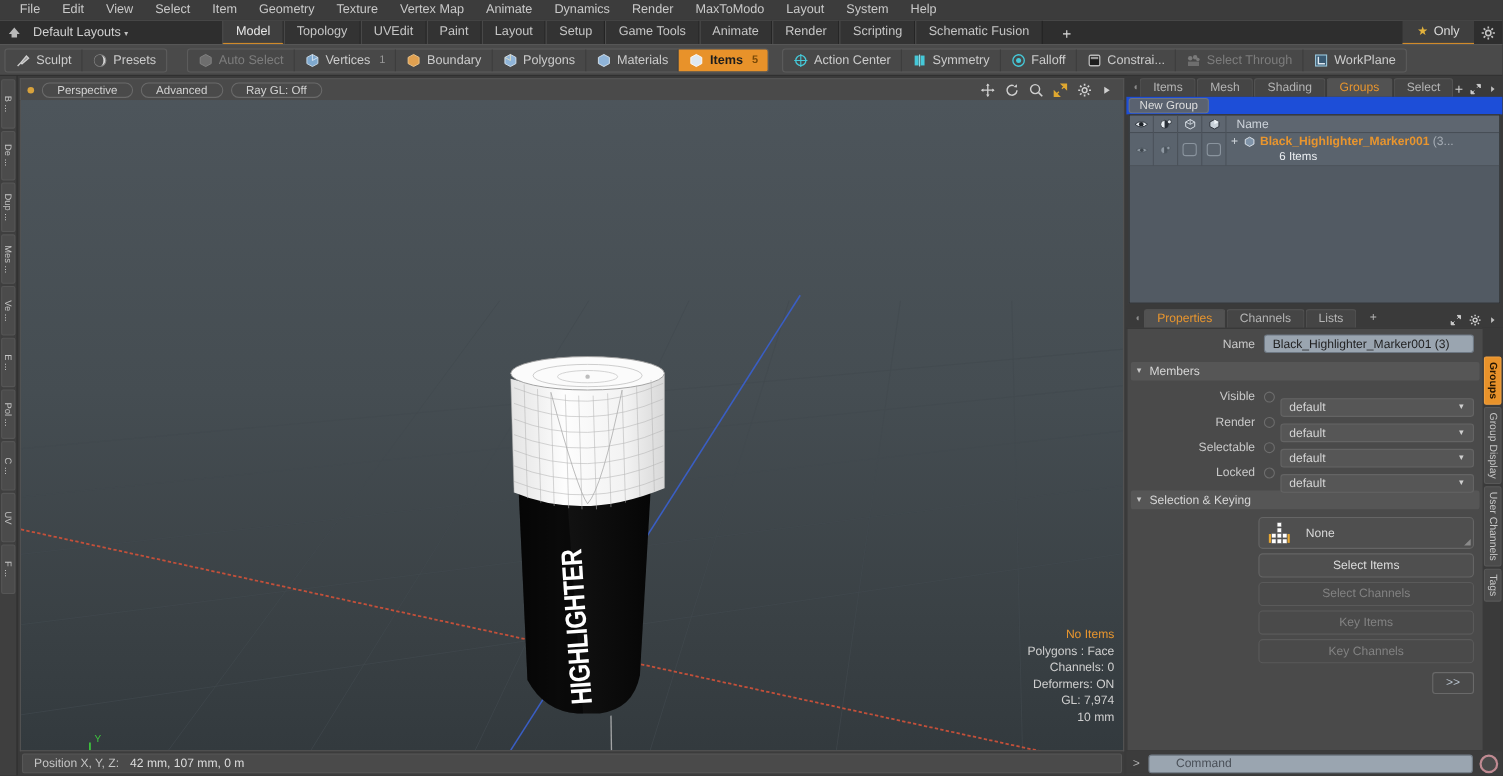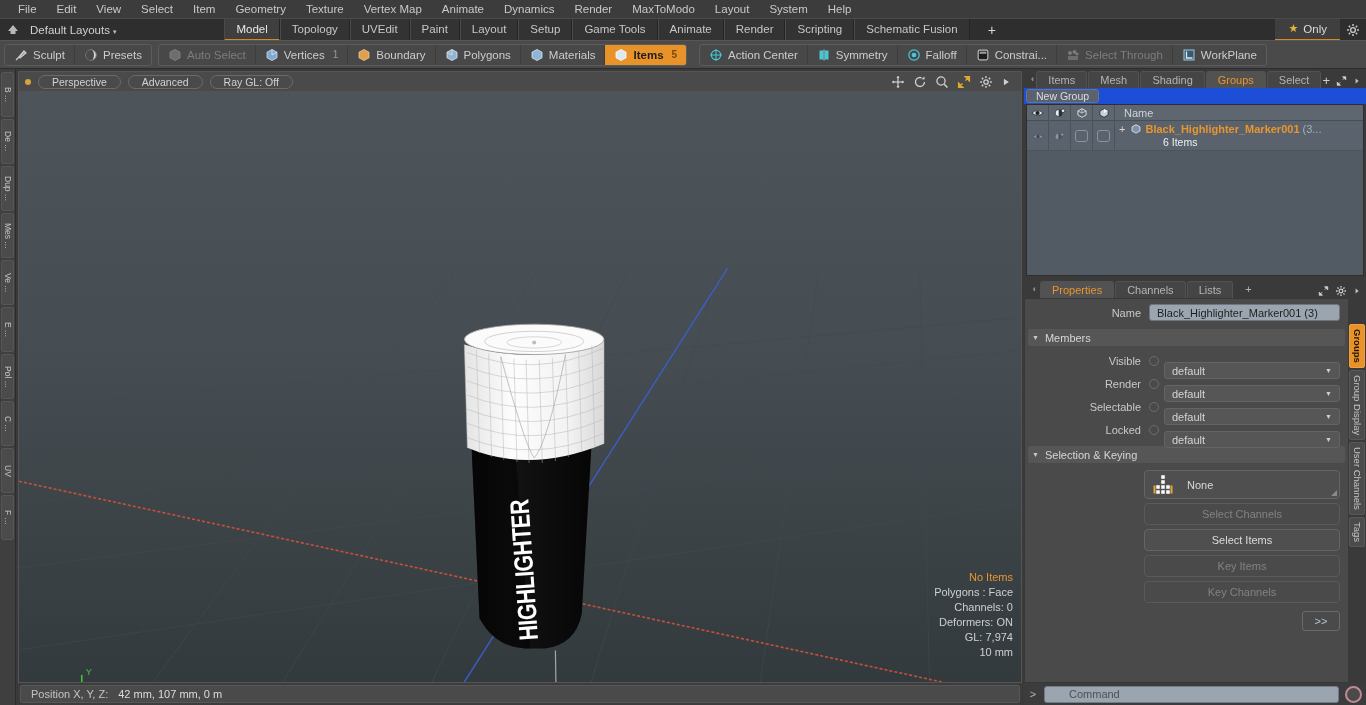--- a/index.html
+++ b/index.html
@@ -14,21 +14,21 @@
 
   
   .menubar { height:18px; background:#3c3c3c; display:flex; align-items:center; padding-left:8px; flex:none; }
   .menubar .mi { padding:0 10px; font-size:11.5px; color:#c9c9c9; line-height:18px; cursor:default; white-space:nowrap; }
 
   
   .layoutbar { height:22px; background:#2e2e2e; display:flex; align-items:center; flex:none; border-top:1px solid #4a4a4a; }
   .lb-home { width:26px; text-align:center; color:#b0b0b0; font-size:12px; }
   .lb-label { padding:0 10px 0 4px; font-size:11.5px; color:#d0d0d0; white-space:nowrap; }
   .lb-caret { font-size:7px; color:#c0c0c0; margin-left:3px; }
-  .lb-tabs { display:flex; align-items:center; margin-left:98px; height:14px; }
+  .lb-tabs { display:flex; align-items:center; margin-left:76px; height:14px; }
   .lb-tab { padding:0 11px; height:22px; line-height:21px; font-size:11.5px; color:#c6c6c6;
             border-left:1px solid #4b4b4b; border-right:1px solid #242424; background:#333333; white-space:nowrap; }
   .lb-tab.active { background:#3f3f3f; color:#e8e8e8; border-bottom:2px solid #d08a2a; }
   .lb-plus { margin-left:10px; color:#d8d8d8; font-size:14px; padding:0 8px; }
   .lb-right { margin-left:auto; display:flex; align-items:center; height:22px; }
   .lb-only { display:flex; align-items:center; gap:5px; background:#3f3f3f; height:22px; padding:0 13px;
              border-bottom:2px solid #d08a2a; font-size:11.5px; color:#dcdcdc; }
   .lb-only .star { color:#e3b23c; font-size:11px; }
   .lb-gear { width:26px; text-align:center; color:#c5c5c5; font-size:12px; }
 
@@ -231,21 +231,21 @@
       </div>
       <div class="tbtn">
         <svg class="ico" viewBox="0 0 14 14">
             <circle cx="7" cy="7" r="5.2" fill="#d8d8d8" stroke="#8a8a8a"></circle>
             <path d="M7 1.8 A5.2 5.2 0 0 0 7 12.2 A3 5.2 0 0 0 7 1.8" fill="#4a4a4a"></path>
           </svg>
         <span>Presets</span>
       </div>
     </div>
 
-    <div class="tgroup" style="">
+    <div class="tgroup" style="margin-left:12px">
       <div class="tbtn dim">
         <svg class="ico" viewBox="0 0 14 14">
             <path d="M7 1.5 L12 4.2 L12 9.8 L7 12.5 L2 9.8 L2 4.2 Z" fill="#6e6e6e" stroke="#888" stroke-width=".8"></path>
           </svg>
         <span>Auto Select</span>
       </div>
       <div class="tbtn">
         <svg class="ico" viewBox="0 0 14 14">
             <path d="M7 1.5 L12 4.2 L12 9.8 L7 12.5 L2 9.8 L2 4.2 Z" fill="#7fa9cf" stroke="#cfe0ee" stroke-width=".8"></path>
             <path d="M7 1.5 L7 7 L12 4.2" fill="none" stroke="#e8f0f8" stroke-width=".7"></path>
@@ -714,22 +714,22 @@
                   <rect x="15" y="16" width="4" height="4"></rect>
                 </g>
                 <g fill="#e8a832">
                   <rect x="2.5" y="11.5" width="2" height="8"></rect>
                   <rect x="19.5" y="11.5" width="2" height="8"></rect>
                 </g>
               </svg>
               <span class="txt">None</span>
               <span class="corner"></span>
             </div>
+            <div class="sk-btn">Select Items</div>
             <div class="sk-btn dis">Select Channels</div>
-            <div class="sk-btn">Select Items</div>
             <div class="sk-btn dis">Key Items</div>
             <div class="sk-btn dis">Key Channels</div>
             <div class="sk-fwd">&gt;&gt;</div>
           </div>
         </div>
 
         <div class="rvstrip">
           <div class="rvtab active">
               <span>Groups</span>
             </div>

